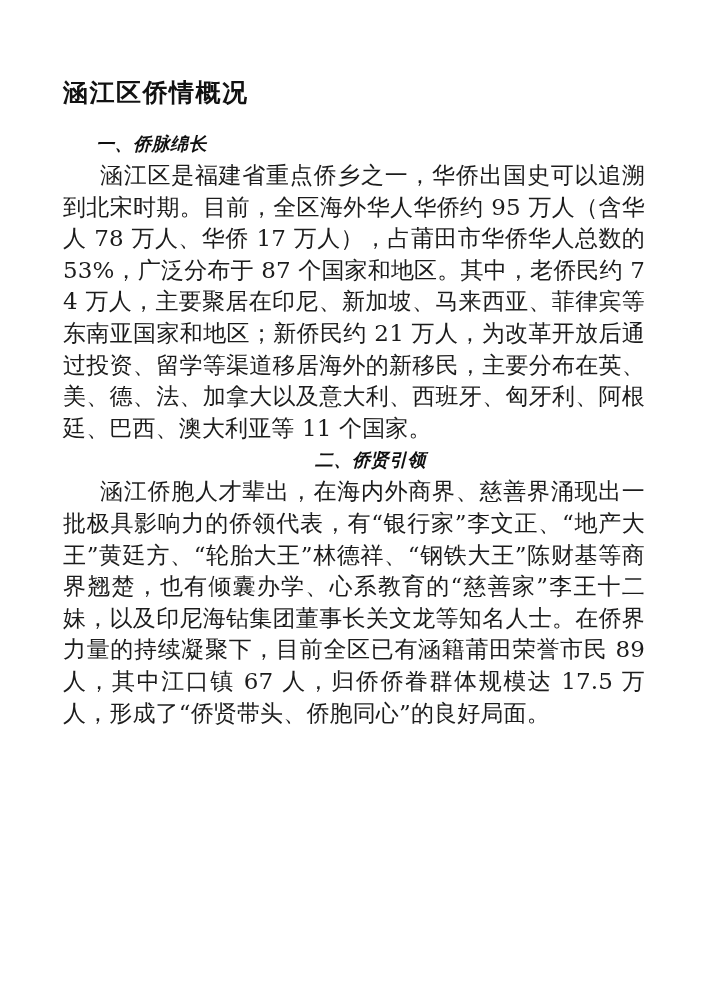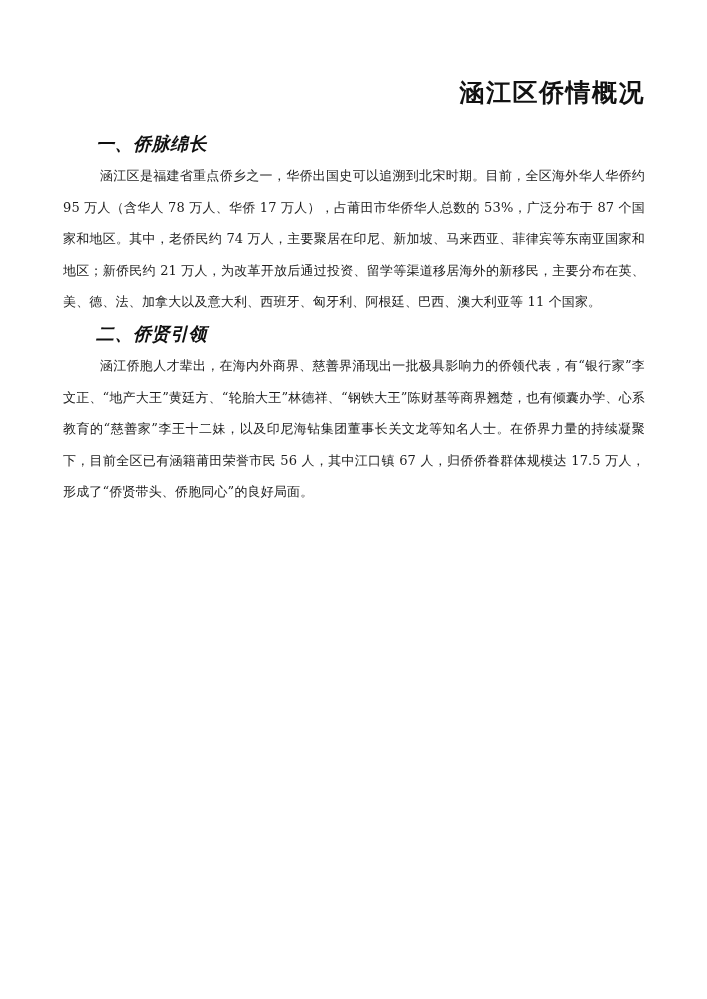--- a/index.html
+++ b/index.html
@@ -24,21 +24,21 @@
     width: 707px;
     height: 999px;
     background: #ffffff;
     box-sizing: border-box;
     padding: 0 62px 0 63px;
   }
 
   .doc-title {
     margin: 0;
     padding-top: 76px;
-    text-align: right;
+    text-align: left;
     font-family: "DejaVu Serif", "Liberation Serif", serif;
     font-weight: bold;
     font-size: 25px;
     line-height: 34px;
     letter-spacing: 1.5px;
     color: #121212;
   }
 
   .section-heading {
     margin: 0;
@@ -48,26 +48,27 @@
     font-weight: bold;
     font-size: 18px;
     line-height: 32px;
     letter-spacing: 0.5px;
     color: #101010;
     font-style: italic;
   }
 
   .section-heading.tight {
     padding-top: 0px;
+    text-align: center;
   }
 
   .body-par {
     margin: 0;
     font-family: "DejaVu Serif", "Liberation Serif", serif;
-    font-size: 13px;
+    font-size: 23px;
     line-height: 31.6px;
     text-align: justify;
     text-justify: inter-ideograph;
     text-indent: 37px;
     letter-spacing: 0.15px;
     color: #1c1c1c;
     word-break: break-all;
   }
 
   .body-par.last-open {
@@ -85,17 +86,17 @@
 <div class="page">
 
   <h1 class="doc-title">涵江区侨情概况</h1>
 
   <div class="content">
 
     <h2 class="section-heading">一、侨脉绵长</h2>
     <p class="body-par">涵江区是福建省重点侨乡之一，华侨出国史可以追溯到北宋时期。目前，全区海外华人华侨约 95 万人（含华人 78 万人、华侨 17 万人），占莆田市华侨华人总数的 53%，广泛分布于 87 个国家和地区。其中，老侨民约 74 万人，主要聚居在印尼、新加坡、马来西亚、菲律宾等东南亚国家和地区；新侨民约 21 万人，为改革开放后通过投资、留学等渠道移居海外的新移民，主要分布在英、美、德、法、加拿大以及意大利、西班牙、匈牙利、阿根廷、巴西、澳大利亚等 11 个国家。</p>
 
     <h2 class="section-heading tight">二、侨贤引领</h2>
-    <p class="body-par">涵江侨胞人才辈出，在海内外商界、慈善界涌现出一批极具影响力的侨领代表，有“银行家”李文正、“地产大王”黄廷方、“轮胎大王”林德祥、“钢铁大王”陈财基等商界翘楚，也有倾囊办学、心系教育的“慈善家”李王十二妹，以及印尼海钻集团董事长关文龙等知名人士。在侨界力量的持续凝聚下，目前全区已有涵籍莆田荣誉市民 56 人，其中江口镇 67 人，归侨侨眷群体规模达 17.5 万人，形成了“侨贤带头、侨胞同心”的良好局面。</p>
+    <p class="body-par">涵江侨胞人才辈出，在海内外商界、慈善界涌现出一批极具影响力的侨领代表，有“银行家”李文正、“地产大王”黄廷方、“轮胎大王”林德祥、“钢铁大王”陈财基等商界翘楚，也有倾囊办学、心系教育的“慈善家”李王十二妹，以及印尼海钻集团董事长关文龙等知名人士。在侨界力量的持续凝聚下，目前全区已有涵籍莆田荣誉市民 89 人，其中江口镇 67 人，归侨侨眷群体规模达 17.5 万人，形成了“侨贤带头、侨胞同心”的良好局面。</p>
 
 
   </div>
 </div>
 
 </body></html>

